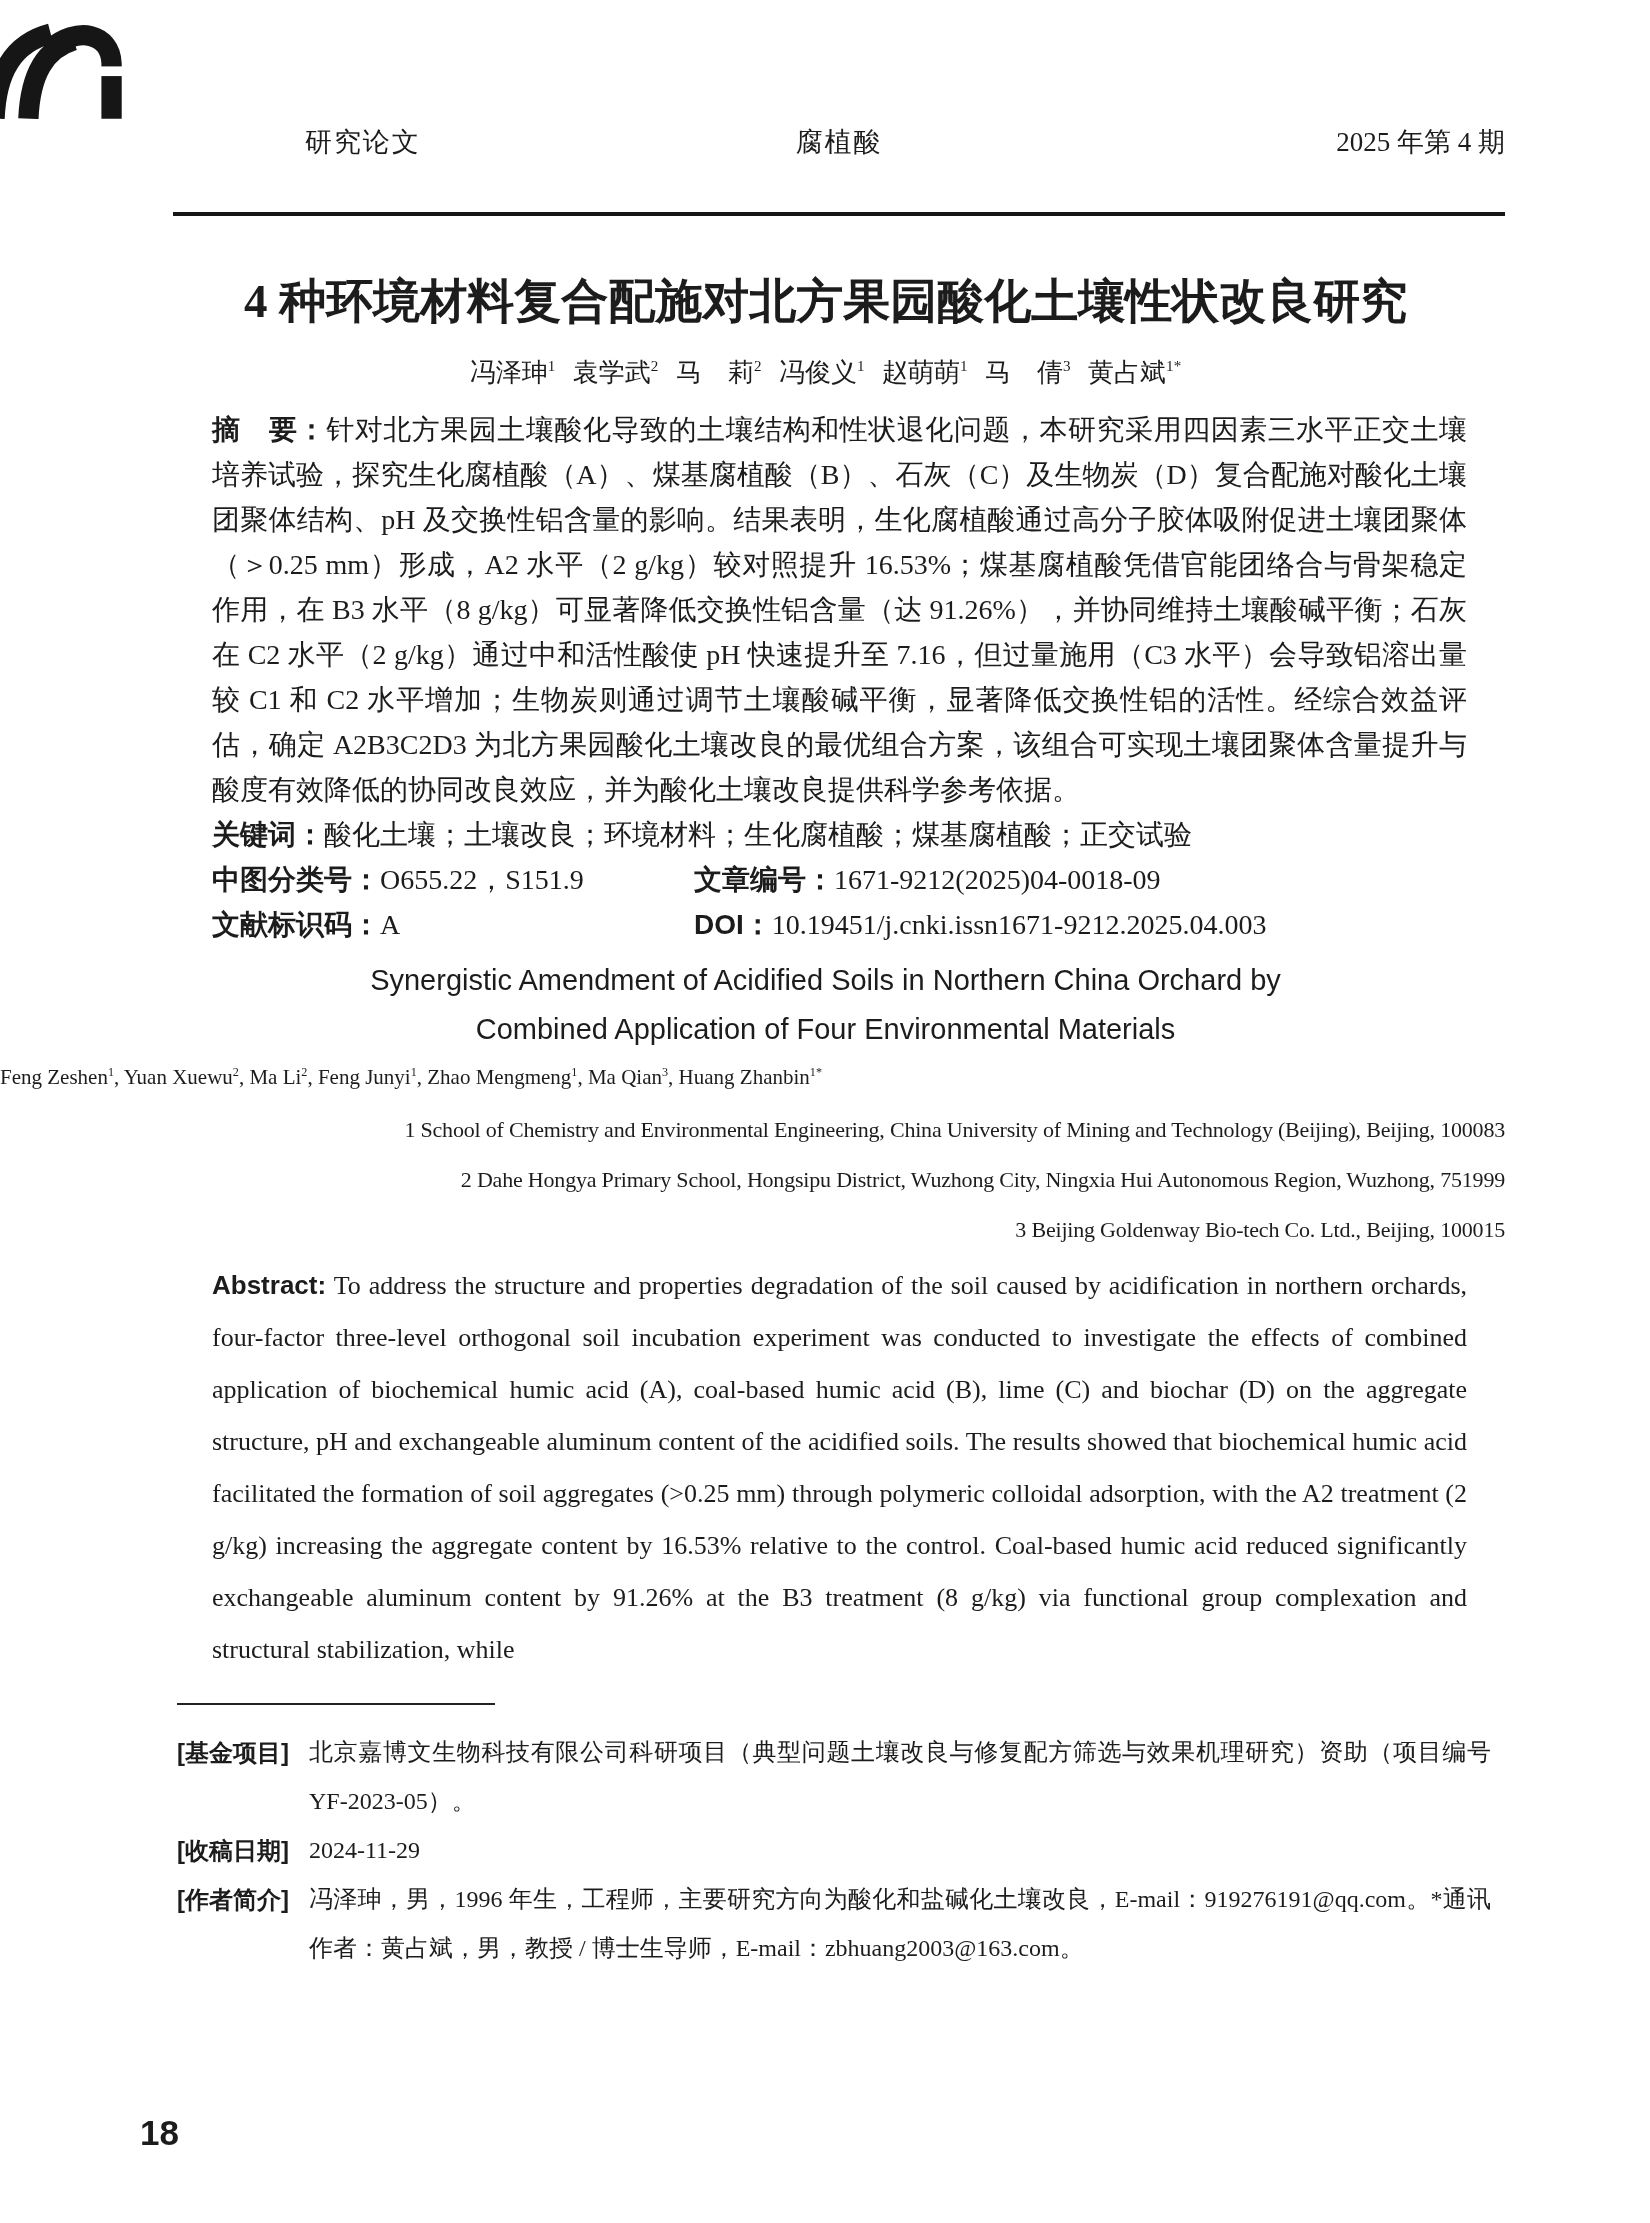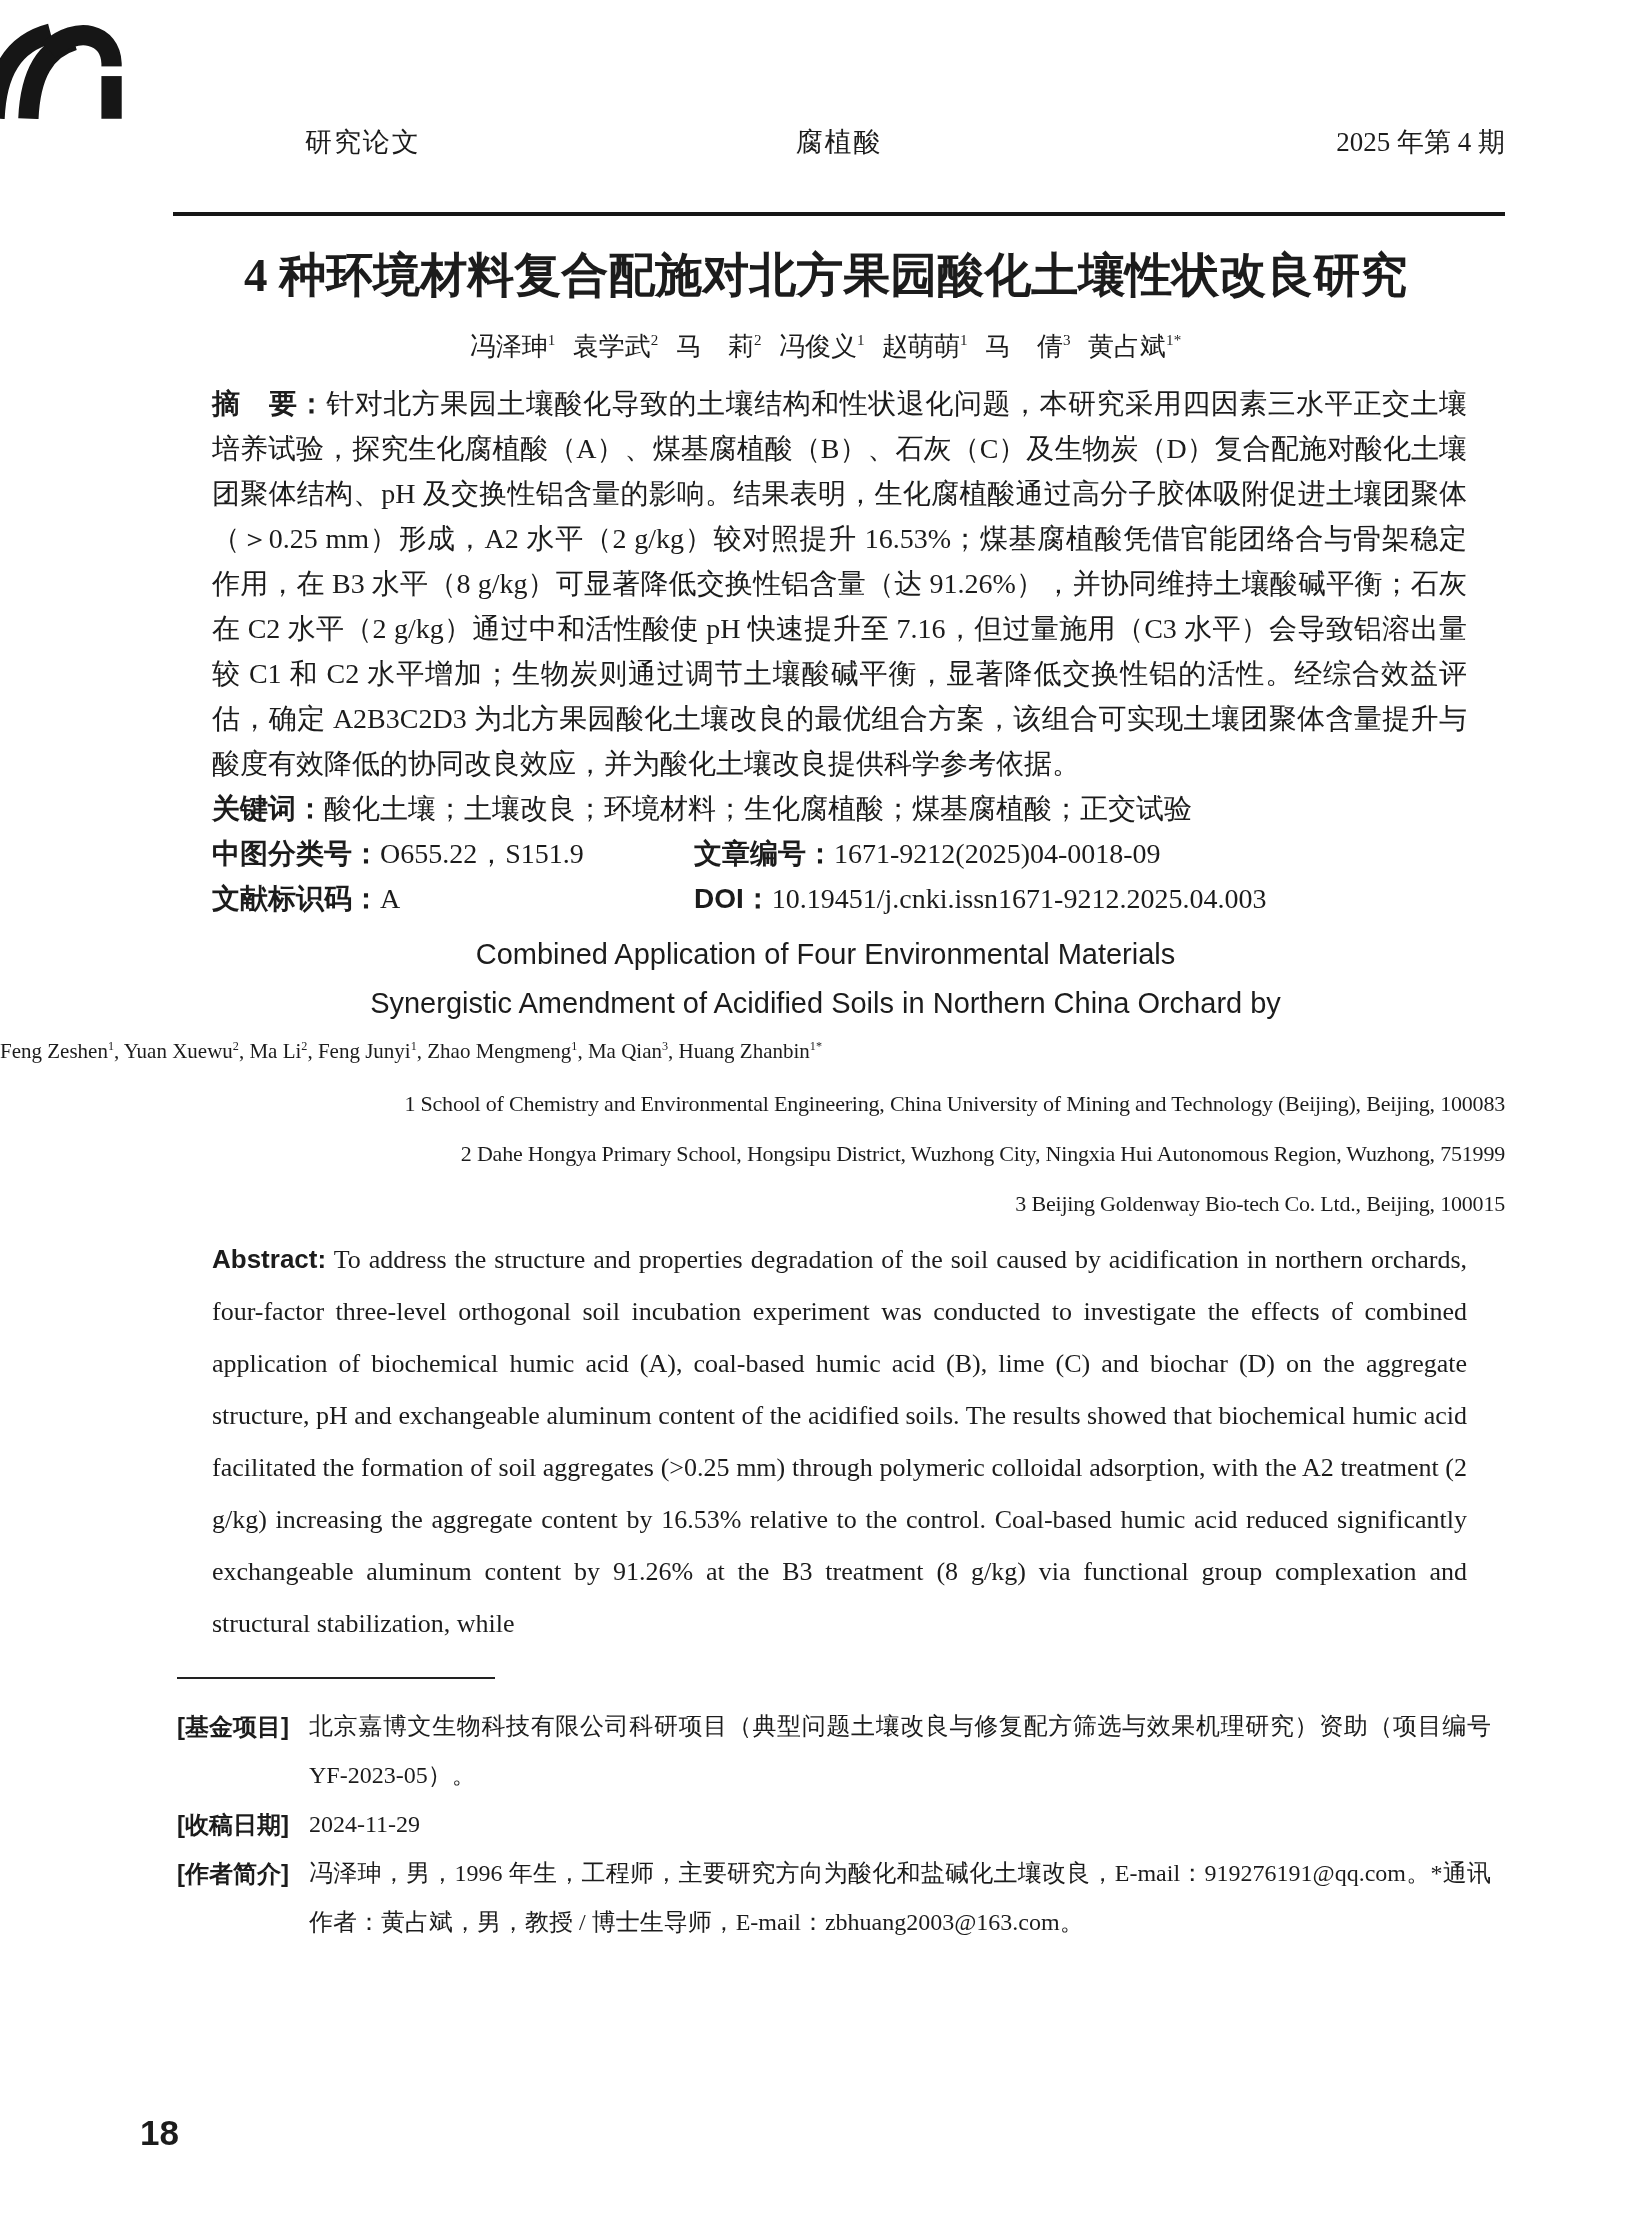--- a/index.html
+++ b/index.html
@@ -11,21 +11,21 @@
   .header{position:absolute;left:173px;right:146px;top:115px;height:45px;
           display:flex;align-items:flex-end;font-size:27px;}
   .logo{position:absolute;left:-19.4px;top:7.8px;width:147px;height:111px;z-index:3;}
   .h-section{margin-left:132px;letter-spacing:1.9px;}
   .h-journal{position:absolute;left:0;right:0;text-align:center;letter-spacing:1.9px;}
   .h-issue{margin-left:auto;}
   .rule{position:absolute;left:173px;right:146px;top:212px;height:3.9px;background:#161616;}
 
   
   .content{position:absolute;left:0;right:0;top:215px;}
-  .title-cn{margin:32px 87px 0;text-align:center;font-size:47px;line-height:56px;
+  .title-cn{margin:58px 87px 0;text-align:center;font-size:47px;line-height:56px;
             font-weight:700;}
   .authors-cn{margin-top:25px;display:flex;justify-content:center;gap:17.5px;
               font-size:26px;line-height:37px;}
   .authors-cn sup,.authors-en sup{font-size:0.58em;line-height:0;}
   .affils-cn{margin:19.4px 0 0 458px;font-size:29px;line-height:56px;}
 
   .abstract-cn{margin:15.5px 184px 0 212px;font-size:28px;line-height:45px;
                text-align:justify;}
   .lbl{font-weight:700;font-family:"Liberation Sans","DejaVu Sans",sans-serif;}
   .keywords{margin:0 184px 0 212px;font-size:28px;line-height:45px;}
@@ -99,22 +99,22 @@
         <span class="meta-cell"><span class="lbl">中图分类号：</span><span>O655.22，S151.9</span></span>
         <span class="meta-cell2"><span class="lbl">文章编号：</span><span>1671-9212(2025)04-0018-09</span></span>
       </div>
       <div class="meta-row">
         <span class="meta-cell"><span class="lbl">文献标识码：</span><span>A</span></span>
         <span class="meta-cell2"><span class="lbl">DOI：</span><span>10.19451/j.cnki.issn1671-9212.2025.04.003</span></span>
       </div>
     </div>
 
     <div class="title-en">
+      <div>Synergistic Amendment of Acidified Soils in Northern China Orchard by</div>
       <div>Combined Application of Four Environmental Materials</div>
-      <div>Synergistic Amendment of Acidified Soils in Northern China Orchard by</div>
     </div>
 
     <div class="authors-en" id="authors-en"><span>Feng Zeshen<sup>1</sup></span>, <span>Yuan Xuewu<sup>2</sup></span>, <span>Ma Li<sup>2</sup></span>, <span>Feng Junyi<sup>1</sup></span>, <span>Zhao Mengmeng<sup>1</sup></span>, <span>Ma Qian<sup>3</sup></span>, <span>Huang Zhanbin<sup>1*</sup></span></div>
 
     <div class="affils-en" id="affils-en">
         <div>1 School of Chemistry and Environmental Engineering, China University of Mining and Technology (Beijing), Beijing, 100083</div>
         <div>2 Dahe Hongya Primary School, Hongsipu District, Wuzhong City, Ningxia Hui Autonomous Region, Wuzhong, 751999</div>
         <div>3 Beijing Goldenway Bio-tech Co. Ltd., Beijing, 100015</div>
       </div>
 

